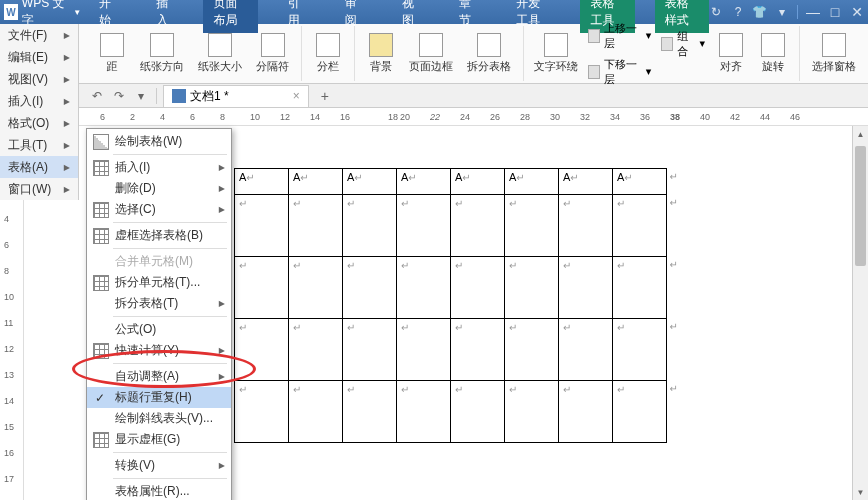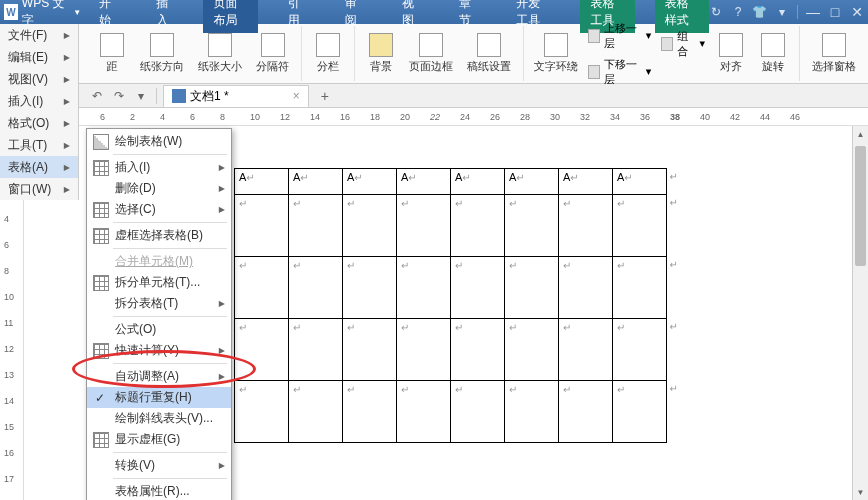--- a/index.html
+++ b/index.html
@@ -50,21 +50,21 @@
 .file-menu { position: absolute; left: 0; top: 24px; width: 79px; background: #f5f5f5; border-right: 1px solid #ccc; z-index: 100; }
 .file-menu-item { display: flex; align-items: center; justify-content: space-between; padding: 4px 8px; cursor: pointer; font-size: 12px; color: #333; height: 22px; }
 .file-menu-item.highlighted { background: #d0e0f5; }
 .file-menu-item .arrow { font-size: 8px; color: #666; }
 .file-menu-item .help-icon { width: 14px; height: 14px; border-radius: 50%; background: #4a90d9; color: #fff; display: inline-flex; align-items: center; justify-content: center; font-size: 10px; margin-right: 4px; }
 
 
 .table-submenu { position: absolute; left: 86px; top: 128px; width: 146px; background: #fff; border: 1px solid #999; box-shadow: 2px 2px 6px rgba(0,0,0,0.3); z-index: 101; padding: 2px 0; }
 .submenu-item { display: flex; align-items: center; padding: 4px 8px 4px 28px; cursor: pointer; font-size: 12px; color: #333; height: 21px; position: relative; white-space: nowrap; }
 .submenu-item.highlighted { background: #c0d8f5; }
-.submenu-item.disabled { color: #aaa; text-decoration: underline; }
+.submenu-item.disabled { color: #aaa; }
 .submenu-item .item-icon { position: absolute; left: 6px; width: 16px; height: 16px; }
 .submenu-item .arrow { position: absolute; right: 6px; font-size: 8px; color: #666; }
 .submenu-item .check { position: absolute; left: 8px; font-size: 12px; color: #333; }
 .submenu-sep { height: 1px; background: #ddd; margin: 2px 4px 2px 26px; }
 .icon-draw { background: linear-gradient(45deg, #ccc 50%, #fff 50%); border: 1px solid #888; }
 .icon-grid { background: #fff; border: 1px solid #888; background-image: linear-gradient(#888 1px, transparent 1px), linear-gradient(90deg, #888 1px, transparent 1px); background-size: 5px 5px; }
 
 
 .red-ellipse { position: absolute; left: 72px; top: 350px; width: 184px; height: 38px; border: 3px solid #e03030; border-radius: 50%; z-index: 200; pointer-events: none; }
 
@@ -141,21 +141,21 @@
     <div class="ribbon-btn">
         <div class="icon-large" style="background:#f5e5a0"></div>
         <span class="label">背景</span>
       </div>
     <div class="ribbon-btn">
         <div class="icon-large"></div>
         <span class="label">页面边框</span>
       </div>
     <div class="ribbon-btn">
         <div class="icon-large"></div>
-        <span class="label">稿纸设置</span>
+        <span class="label">拆分表格</span>
       </div>
   </div>
   <div class="ribbon-group">
     <div class="ribbon-btn">
         <div class="icon-large"></div>
         <span class="label">文字环绕</span>
       </div>
     <div class="ribbon-small-btns">
       <div class="ribbon-small"><span class="icon-small"></span><span>上移一层</span> ▾</div>
       <div class="ribbon-small"><span class="icon-small"></span><span>下移一层</span> ▾</div>
@@ -200,21 +200,21 @@
     <span class="ruler-num" style="left: 70px;">4</span>
     <span class="ruler-num" style="left: 100px;">6</span>
     <span class="ruler-num" style="left: 130px;">2</span>
     <span class="ruler-num" style="left: 160px;">4</span>
     <span class="ruler-num" style="left: 190px;">6</span>
     <span class="ruler-num" style="left: 220px;">8</span>
     <span class="ruler-num" style="left: 250px;">10</span>
     <span class="ruler-num" style="left: 280px;">12</span>
     <span class="ruler-num" style="left: 310px;">14</span>
     <span class="ruler-num" style="left: 340px;">16</span>
-    <span class="ruler-num" style="left: 370px;">18</span>
+    <span class="ruler-num" style="left: 388px;">18</span>
     <span class="ruler-num" style="left: 400px;">20</span>
     <span class="ruler-num" style="left: 430px; font-style: italic;">22</span>
     <span class="ruler-num" style="left: 460px;">24</span>
     <span class="ruler-num" style="left: 490px;">26</span>
     <span class="ruler-num" style="left: 520px;">28</span>
     <span class="ruler-num" style="left: 550px;">30</span>
     <span class="ruler-num" style="left: 580px;">32</span>
     <span class="ruler-num" style="left: 610px;">34</span>
     <span class="ruler-num" style="left: 640px;">36</span>
     <span class="ruler-num" style="left: 670px; font-weight: bold;">38</span>

